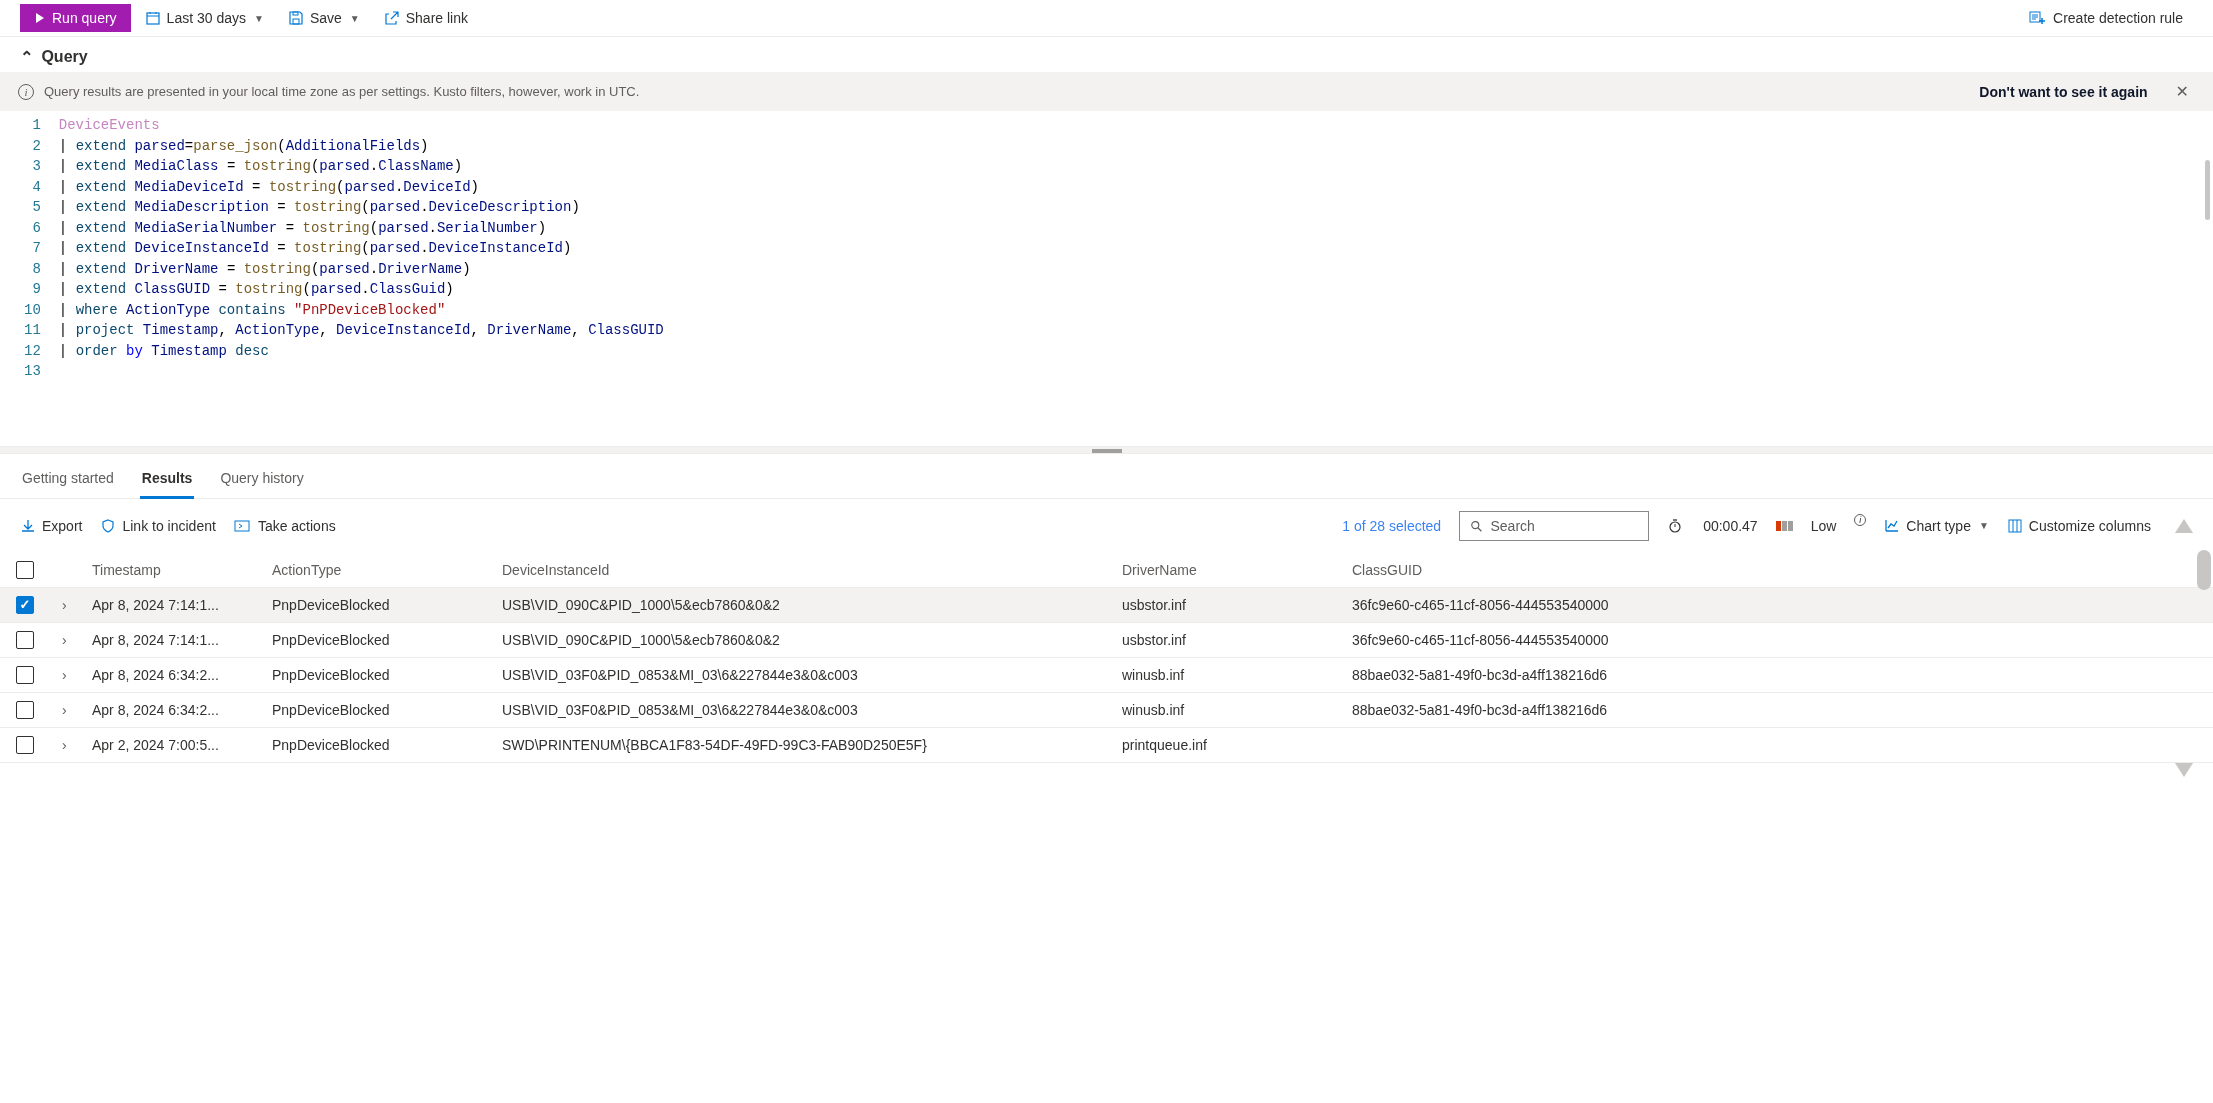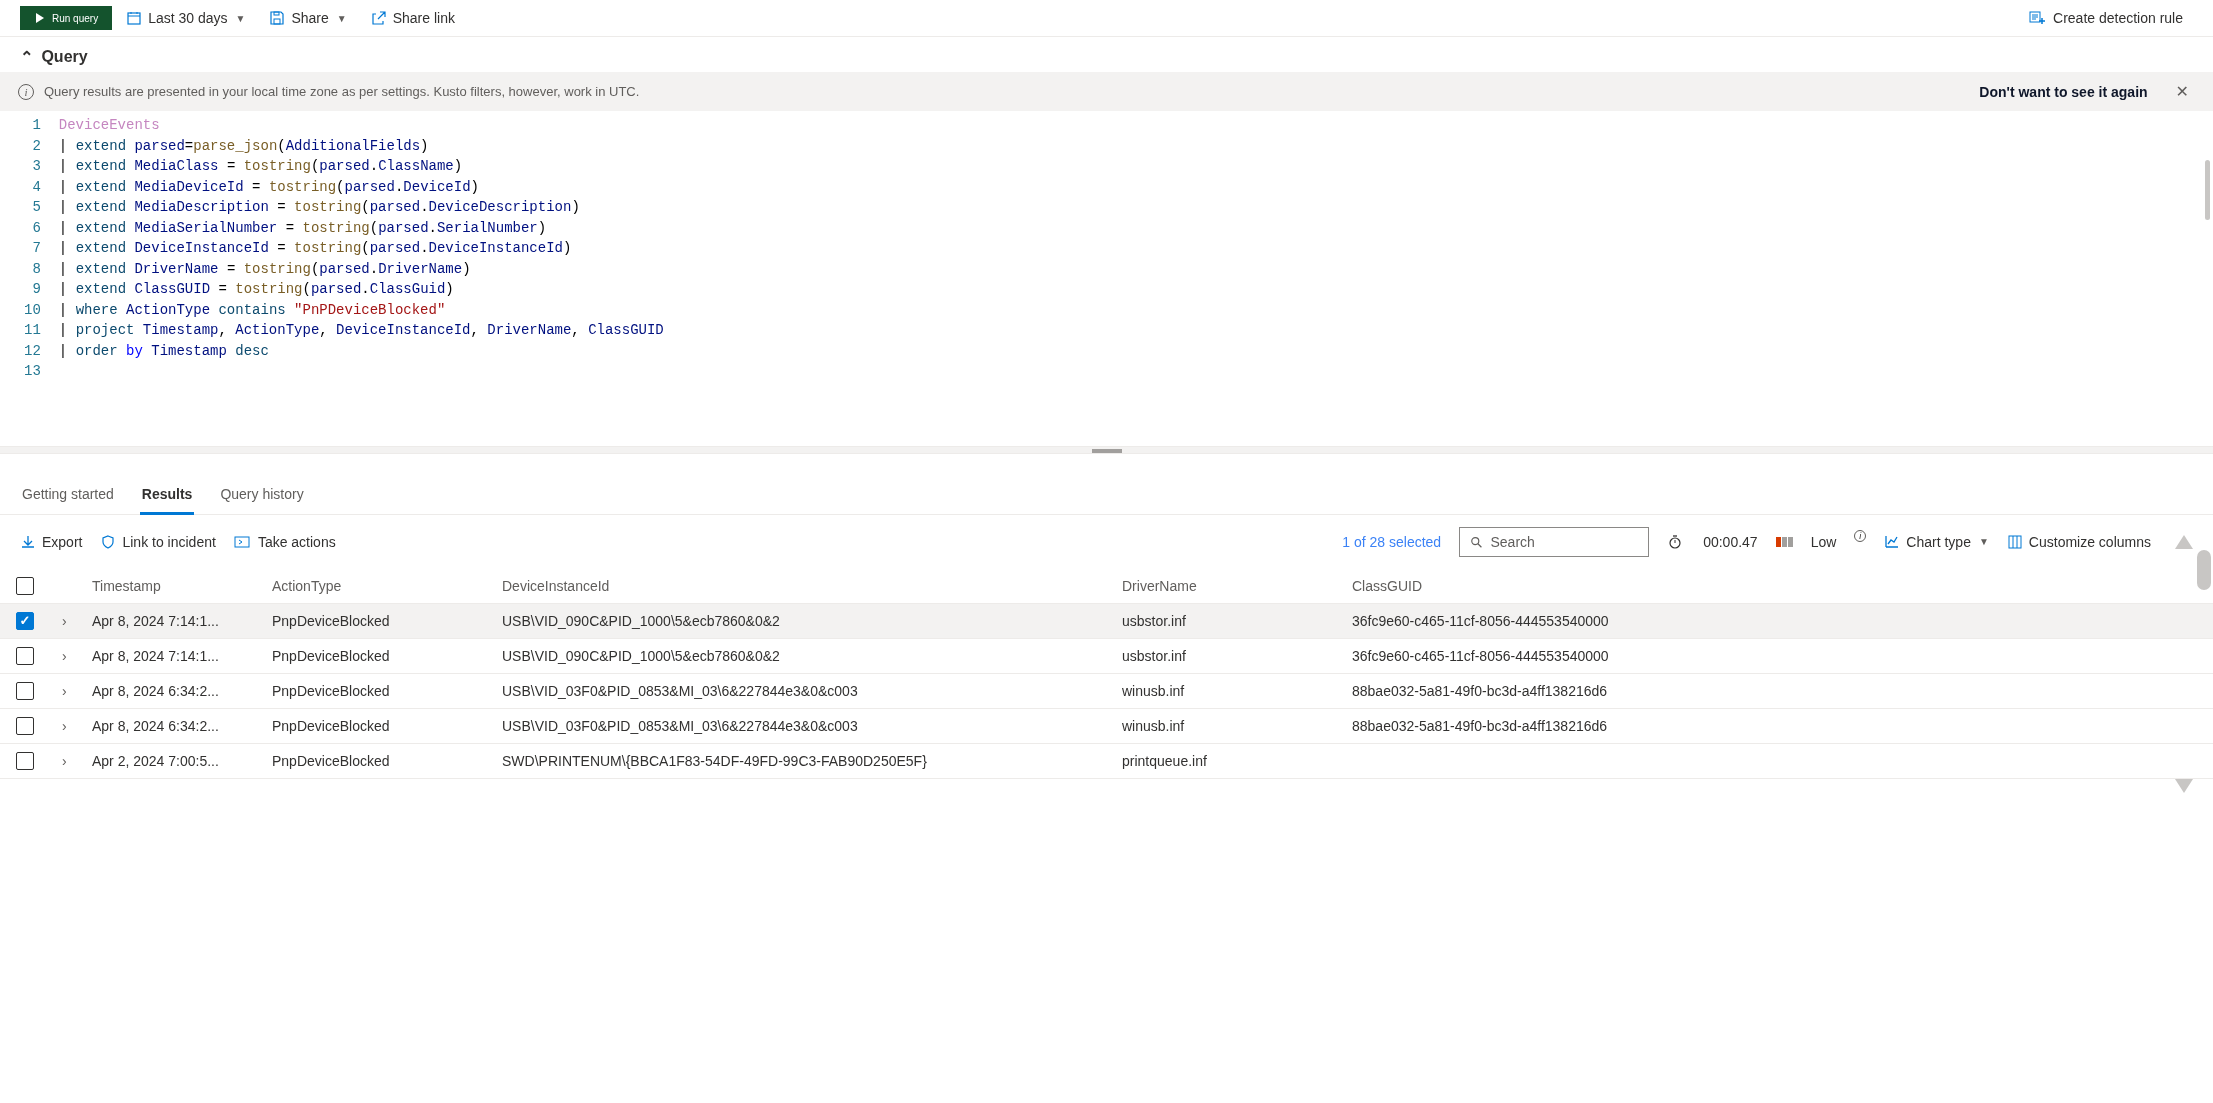--- a/index.html
+++ b/index.html
@@ -1,19 +1,19 @@
 <!DOCTYPE html>
 <html><head>
 <meta charset="utf-8">
 <style>
 * { box-sizing: border-box; margin: 0; padding: 0; }
 body { font-family: "Segoe UI", -apple-system, sans-serif; font-size: 14px; color: #323130; background: #fff; overflow-x: hidden; }
 
 .toolbar { display: flex; align-items: center; padding: 4px 20px; gap: 4px; border-bottom: 1px solid #edebe9; }
-.run-btn { background: #14532d; color: #fff; border: none; padding: 6px 14px; display: flex; align-items: center; gap: 6px; cursor: pointer; font-size: 10px; }
+.run-btn { background: #a21caf; color: #fff; border: none; padding: 6px 14px; display: flex; align-items: center; gap: 6px; cursor: pointer; font-size: 14px; }
 .run-btn svg { fill: #fff; }
 .tool-item { display: flex; align-items: center; gap: 6px; padding: 6px 10px; cursor: pointer; color: #323130; }
 .tool-item svg { fill: #0078d4; }
 .tool-item.right { margin-left: auto; }
 .chev { font-size: 10px; color: #605e5c; margin-left: 2px; }
 
 .query-header { display: flex; align-items: center; gap: 8px; padding: 10px 20px 6px; font-weight: 600; font-size: 16px; }
 .query-header .chev-up { transform: rotate(180deg); display: inline-block; }
 
 .info-bar { display: flex; align-items: center; background: #f3f2f1; padding: 10px 18px; gap: 10px; color: #605e5c; }
@@ -33,21 +33,21 @@
 .tk-fn { color: #795e26; }
 .tk-var { color: #001080; }
 .tk-str { color: #a31515; }
 .tk-pipe { color: #000; }
 .tk-by { color: #0000ff; }
 .tk-dot { color: #000; }
 
 .splitter { height: 8px; background: #f3f2f1; position: relative; border-top: 1px solid #edebe9; border-bottom: 1px solid #edebe9; }
 .splitter::after { content: ""; position: absolute; left: 50%; top: 2px; width: 30px; height: 4px; background: #a19f9d; transform: translateX(-50%); }
 
-.tabs { display: flex; gap: 24px; padding: 8px 20px 0; border-bottom: 1px solid #edebe9; margin-top: 16px; }
+.tabs { display: flex; gap: 24px; padding: 8px 20px 0; border-bottom: 1px solid #edebe9; }
 .tab { padding: 8px 2px 10px; cursor: pointer; color: #605e5c; }
 .tab.active { color: #323130; font-weight: 600; border-bottom: 3px solid #0078d4; margin-bottom: -1px; }
 
 .results-bar { display: flex; align-items: center; padding: 12px 20px; gap: 18px; }
 .rb-item { display: flex; align-items: center; gap: 6px; cursor: pointer; color: #323130; }
 .rb-item svg { fill: #0078d4; stroke: #0078d4; }
 .rb-spacer { flex: 1; }
 .selected-txt { color: #3b82f6; }
 .search-box { display: flex; align-items: center; border: 1px solid #8a8886; padding: 6px 10px; width: 190px; gap: 8px; }
 .search-box input { border: none; outline: none; font-size: 14px; width: 100%; color: #605e5c; }
@@ -101,21 +101,21 @@
       </svg>
     <span>Last 30 days</span>
     <span class="chev">▼</span>
   </div>
   <div class="tool-item">
     <svg width="16" height="16" viewBox="0 0 16 16">
         <path d="M2 2 L12 2 L14 4 L14 14 L2 14 Z" fill="none" stroke="#0078d4" stroke-width="1.2"></path>
         <rect x="5" y="9" width="6" height="5" fill="none" stroke="#0078d4"></rect>
         <rect x="5" y="2" width="5" height="3" fill="none" stroke="#0078d4"></rect>
       </svg>
-    <span>Share</span>
+    <span>Save</span>
     <span class="chev">▼</span>
   </div>
   <div class="tool-item">
     <svg width="16" height="16" viewBox="0 0 16 16">
         <path d="M9 2 L14 2 L14 7 M14 2 L7 9 M5 4 L2 4 L2 14 L12 14 L12 11" fill="none" stroke="#0078d4" stroke-width="1.2"></path>
       </svg>
     <span>Share link</span>
   </div>
   <div class="tool-item right">
     <svg width="18" height="16" viewBox="0 0 18 16">

